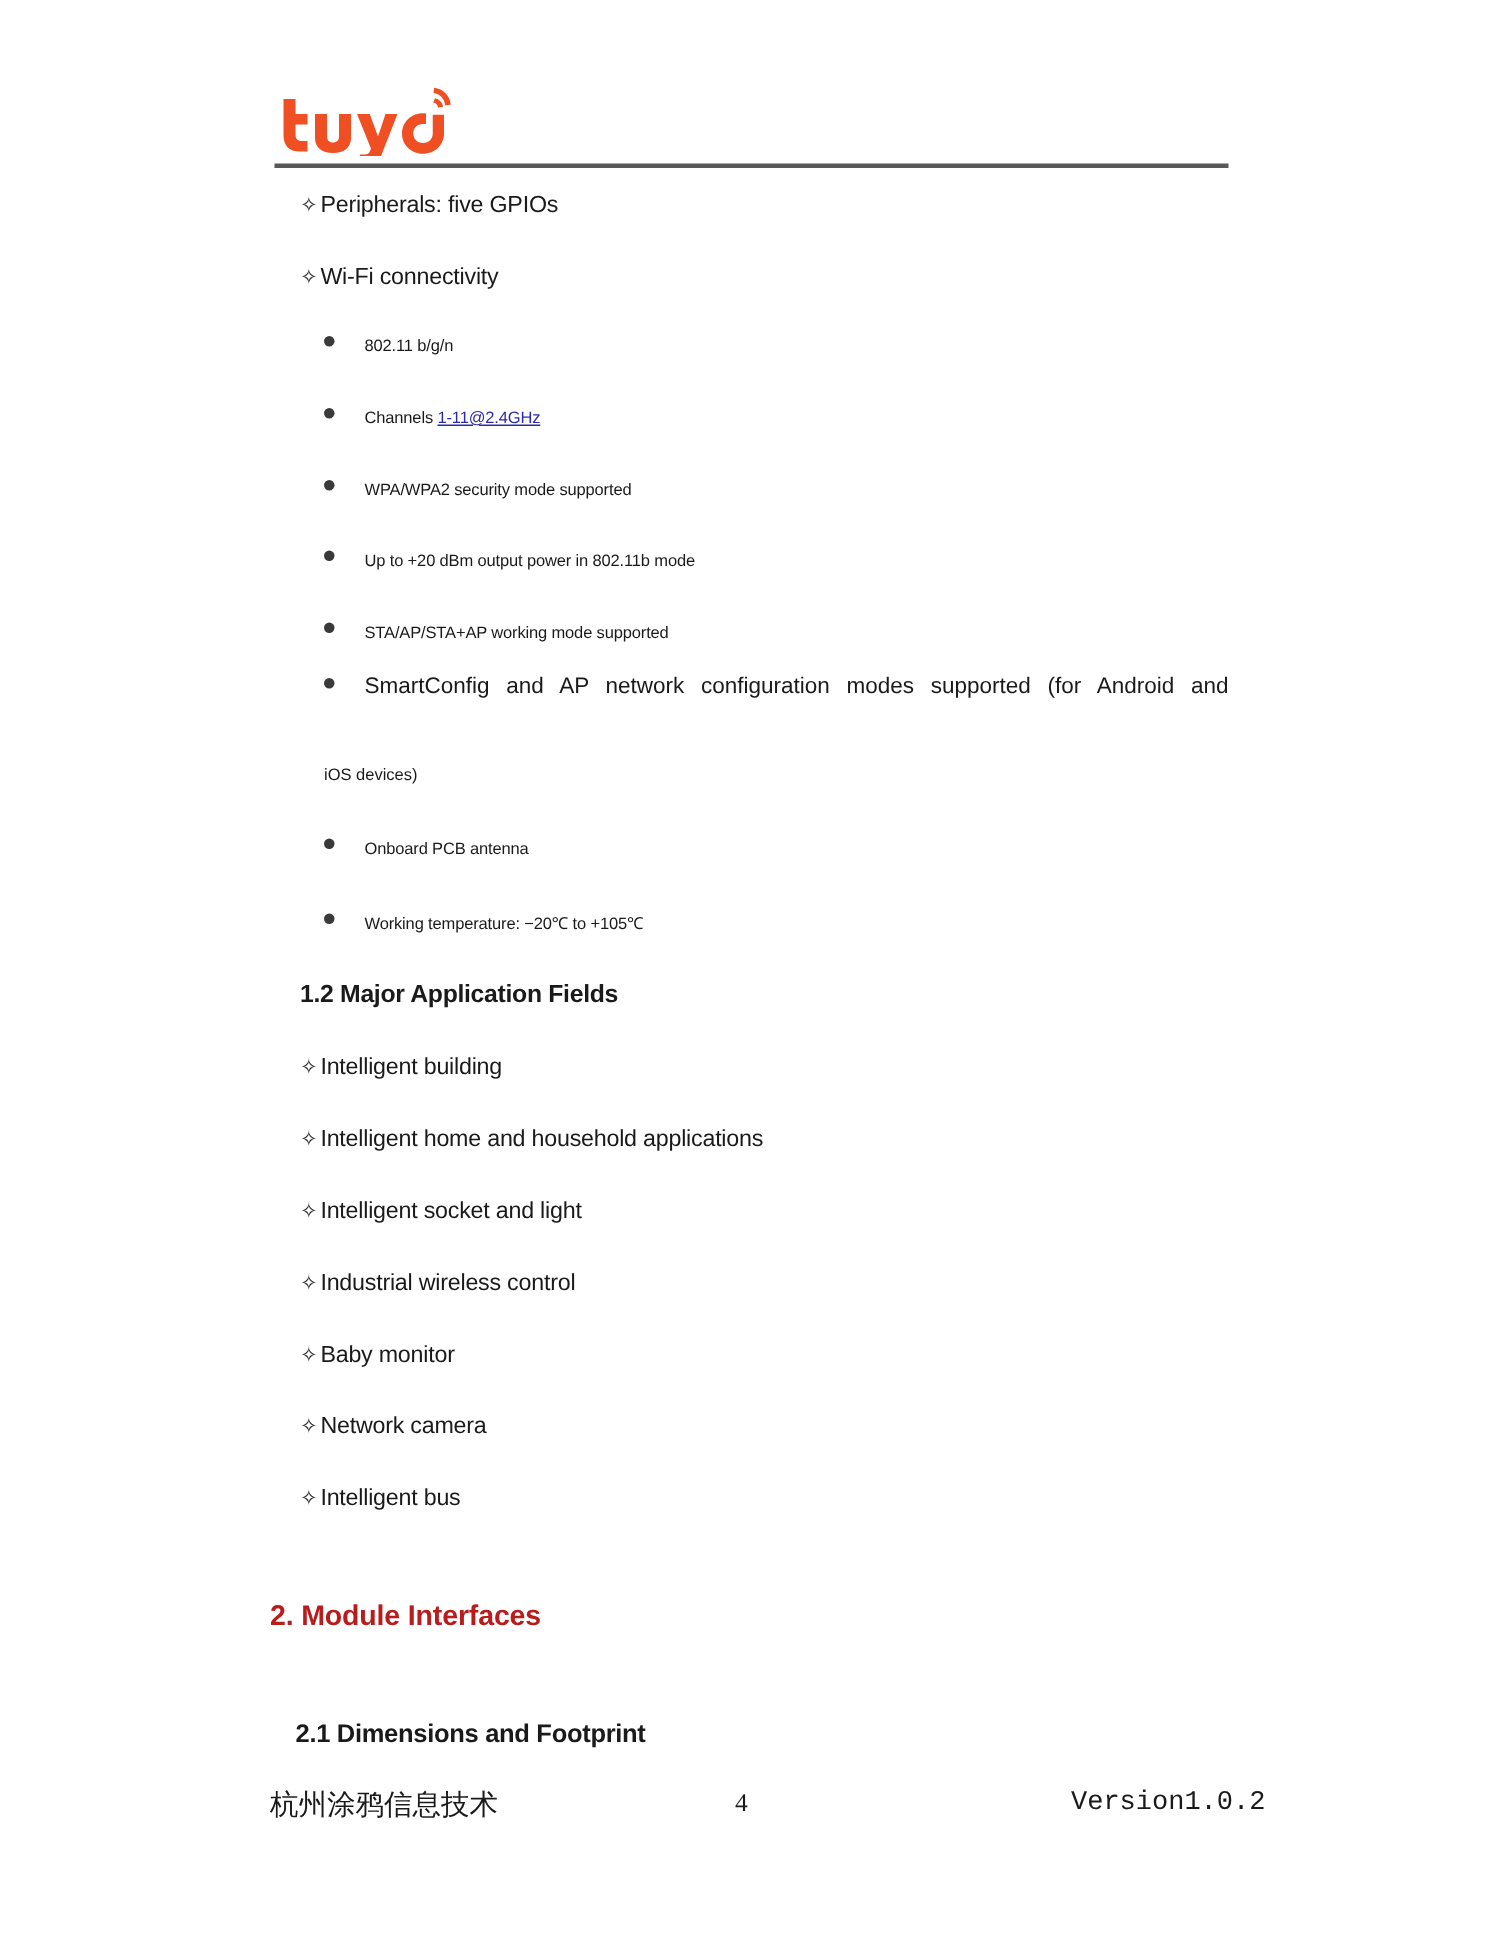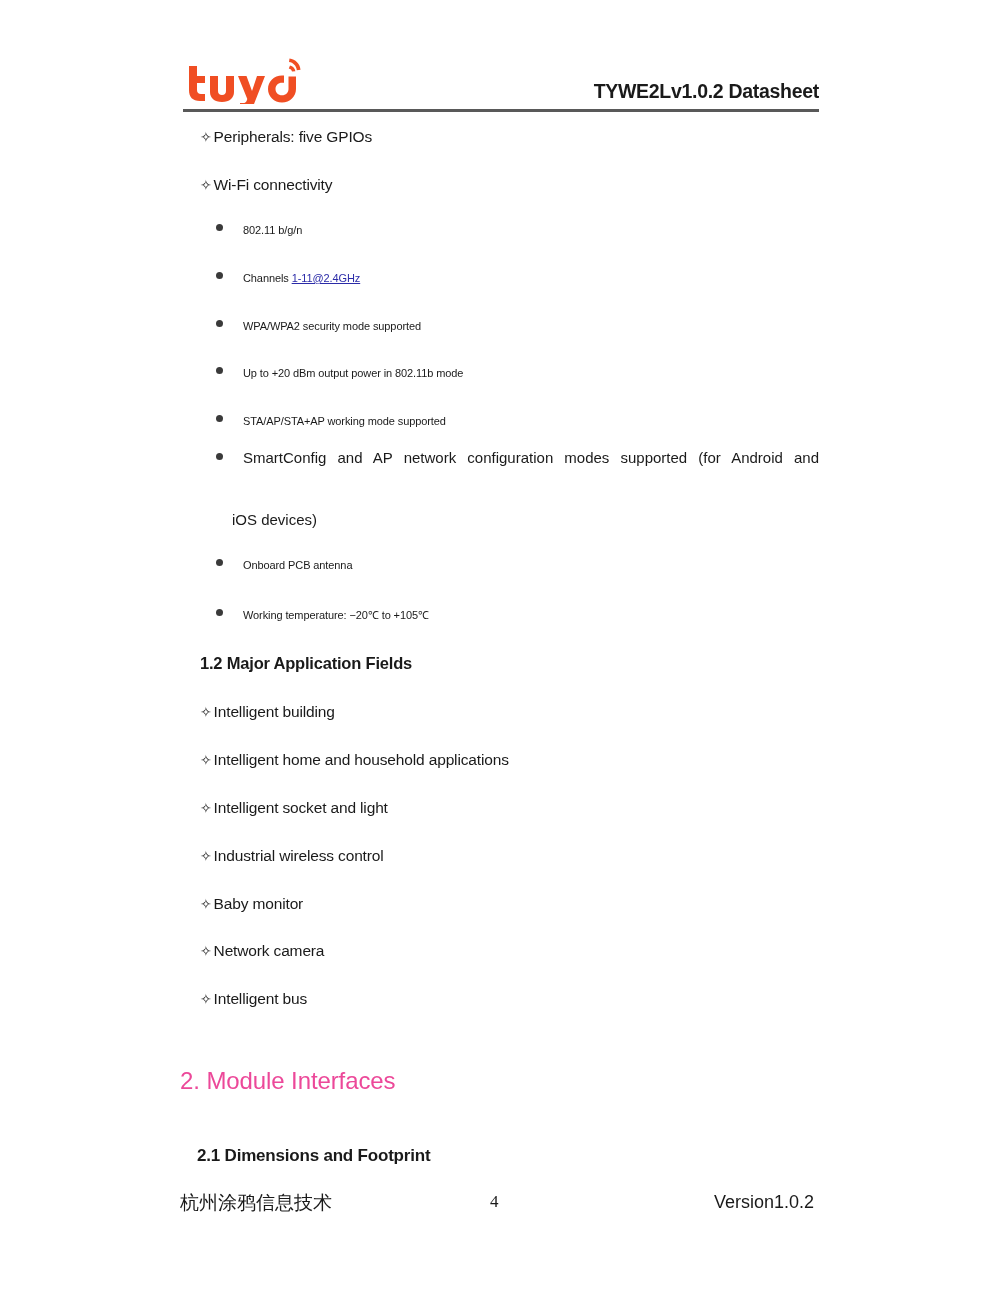--- a/index.html
+++ b/index.html
@@ -118,43 +118,43 @@
   .justify-line .dot {
     display: inline-block;
     width: 7px;
     height: 7px;
     border-radius: 50%;
     background: #3a3a3a;
     vertical-align: 3px;
     margin-right: 20px;
   }
   .cont-line {
-    left: 232px;
-    font-size: 15px;
+    left: 216px;
+    font-size: 11px;
     color: #1a1a1a;
   }
 
   .link {
     color: #2b2ba8;
     text-decoration: underline;
   }
 
   
   .h2 {
     left: 200px;
     font-size: 16.5px;
     font-weight: bold;
     color: #1a1a1a;
     letter-spacing: -0.2px;
   }
   .h1 {
     left: 180px;
-    font-size: 24px;
-    font-weight: normal;
-    color: #ec4899;
+    font-size: 19px;
+    font-weight: bold;
+    color: #b91c1c;
     letter-spacing: -0.1px;
   }
   .h2b {
     left: 197px;
     font-size: 17px;
     font-weight: bold;
     color: #1a1a1a;
     letter-spacing: -0.2px;
   }
 
@@ -180,21 +180,21 @@
     left: 490px;
     top: 2px;
     font-family: "Liberation Serif", serif;
     font-size: 17px;
     color: #1a1a1a;
   }
   .footer-right {
     position: absolute;
     left: 714px;
     top: 2px;
-    font-family: Liberation Sans, sans-serif;
+    font-family: Liberation Mono, monospace;
     font-size: 18px;
     color: #1a1a1a;
     white-space: nowrap;
   }
 </style>
 </head>
 <body>
 
 <div class="page">
 
@@ -211,21 +211,20 @@
           <path d="M55 22 L63.5 22 L69 37 L74 22 L82 22 L71 50 C69 55 66 56 61 56 L57 56 L57 49 L60 49 C62 49 63 48.5 63.7 46.7 L64.3 45 Z"></path>
 
           <path d="M99 21.5 C91 21.5 85 27.5 85 35 C85 42.5 91 48.5 99 48.5 C107 48.5 113 42.5 113 35 L113 22.5 L105.5 22.5 L105.5 35 C105.5 38.6 102.9 41.3 99 41.3 C95.1 41.3 92.5 38.6 92.5 35 C92.5 31.4 95.1 28.7 99 28.7 L101 28.7 L101 21.6 Z"></path>
 
           <path d="M106.5 4.5 C112.5 5.2 117 9.8 117.5 15.8 L113.8 16.2 C113.4 11.8 110.2 8.5 106 8 Z"></path>
           <path d="M107 11.5 C109.9 12.1 112 14.3 112.4 17.2 L109 17.6 C108.7 15.9 107.5 14.7 105.8 14.4 Z"></path>
         </g>
       </svg>
     </div>
 
-    <div class="header-title">TYWE2Lv1.0.2 Datasheet</div>
     <div class="header-rule"></div>
   </div>
 
   <div class="content">
 
     <div class="row dia-item" style="top:128px">
       <span class="dia">✧</span><span>Peripherals: five GPIOs</span>
     </div>
 
     <div class="row dia-item" style="top:176px">

